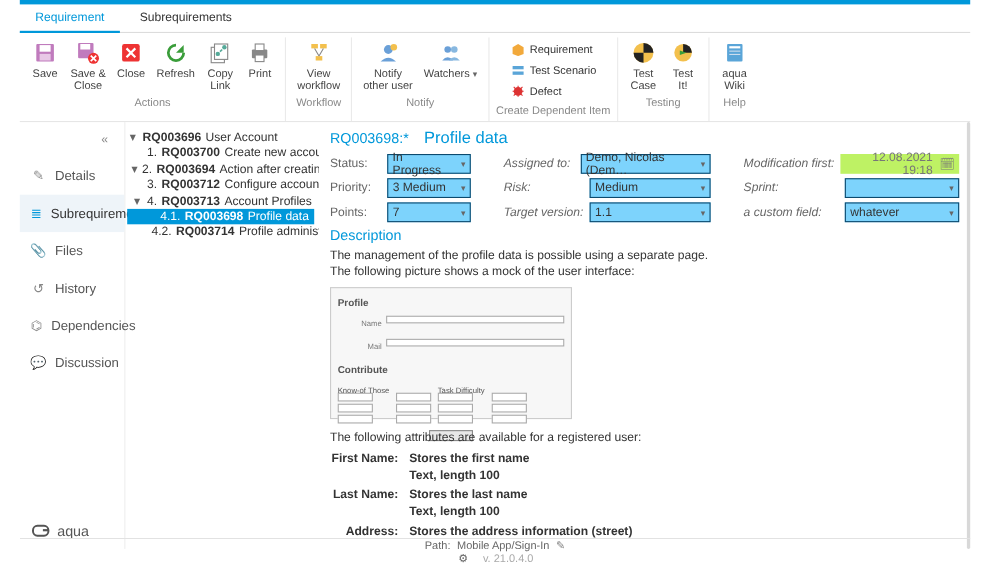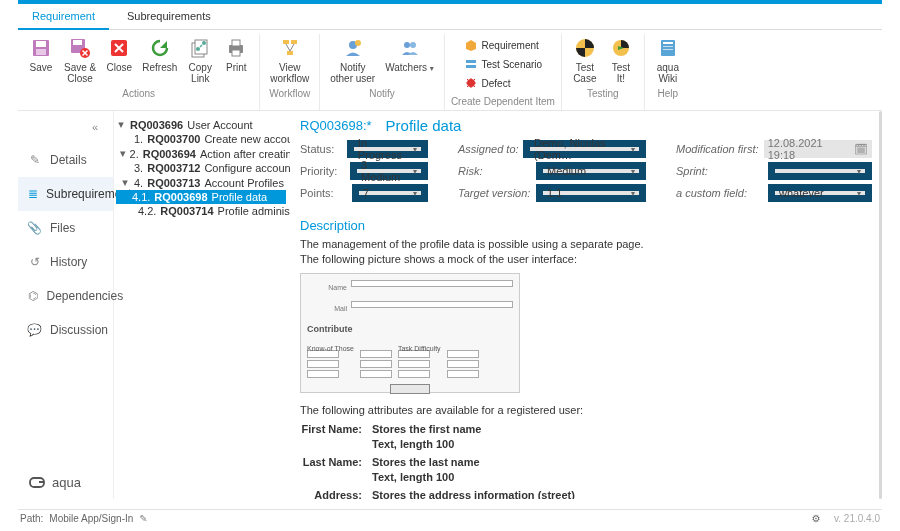--- a/index.html
+++ b/index.html
@@ -36,40 +36,40 @@
 .trow.selected .tid { color:#fff; }
 .detail { flex:1; padding: 6px 10px 0 10px; overflow:auto; }
 .detail-head { display:flex; gap:14px; align-items:center; margin-bottom:6px; }
 .detail-id { color:#0098da; font-size:13px; }
 .detail-title { color:#0098da; font-size:15px; }
 .props { display:flex; gap:30px; font-size:11px; }
 .pcol { display:flex; flex-direction:column; gap:4px; }
 .prow { display:flex; align-items:center; gap:4px; }
 .plabel { color:#666; width:48px; }
 .plabel.w { width:74px;font-style:italic; }
-.pval { border:7px solid #0c4a6e; padding:1px 4px; height:18px; display:flex; align-items:center; justify-content:space-between; background:#e5e5e5; font-size:11px; min-width:76px; }
+.pval { border:1px solid #0c4a6e; padding:1px 4px; height:18px; display:flex; align-items:center; justify-content:space-between; background:#7dd3fc; font-size:11px; min-width:76px; }
 .pval .caret { color:#666; font-size:8px; margin-left:6px; }
-.pval.readonly { background:#e5e5e5; border:none; color:#777; min-width:84px; }
-.sect { color:#0098da; font-size:13px; margin:16px 0 4px; }
+.pval.readonly { background:#bef264; border:none; color:#777; min-width:84px;text-align:right; }
+.sect { color:#0098da; font-size:13px; margin:4px 0 4px; }
 .desc { font-size:11px; color:#333; line-height:15px; }
 .mock { margin:6px 0; border:1px solid #ccc; width:220px; height:120px; background:#f7f7f7; padding:6px; font-size:8px; color:#555; }
 .mock .mtitle { font-weight:bold; font-size:9px; margin-bottom:4px; }
 .mock .mrow { display:flex; gap:4px; margin-bottom:6px; }
 .mock .mlabel { width:40px; font-size:7px; text-align:right; color:#777; }
 .mock .mfield { flex:1; height:7px; border:1px solid #aaa; background:#fff; }
 .mock .mcols { display:flex; gap:6px; }
 .mock .mcolh { font-size:7px; height:9px; }
 .mock .mcell { width:32px; height:8px; border:1px solid #aaa; background:#fff; margin-bottom:2px; }
 .mock .mbtn { width:40px; height:10px; border:1px solid #888; background:#e8e8e8; margin:4px auto 0; }
 .attrs { font-size:11px; margin-top:4px; }
 .attrs .arow { display:flex; gap:10px; margin-top:3px; }
 .attrs .aname { width:62px; font-weight:bold; text-align:right; }
 .attrs .adesc { flex:1;font-weight:bold; }
 .rpanel { width:3px; background:#d8d8d8; border-radius:2px; margin-left:2px; }
-.statusbar { position:absolute; left:18px; right:18px; bottom:4px; height:18px; border-top:1px solid #e2e2e2; display:flex; align-items:center; justify-content:space-between; font-size:10px; color:#666; padding:0 2px; }
+.statusbar { position:absolute; left:18px; right:18px; bottom:24px; height:18px; border-top:1px solid #e2e2e2; display:flex; align-items:center; justify-content:space-between; font-size:10px; color:#666; padding:0 2px;flex-direction:column; }
 .statusbar .sl { display:flex; gap:6px; align-items:center; }
 .editic { color:#888; cursor:pointer; }
 .ver { color:#aaa; }
 .gearic { width:12px; height:12px; display:inline-flex; align-items:center; justify-content:center; margin-right:6px; }
 </style>
 </head>
 <body>
 
 <div class="topbar"></div>
 
@@ -332,21 +332,21 @@
         <span>3.</span> 
         <span class="tid">RQ003712</span> 
         <span>Configure account details</span>
       </div>
     <div class="trow" style="padding-left:4px">
         <span class="tgl">▾</span>
         <span>4.</span> 
         <span class="tid">RQ003713</span> 
         <span>Account Profiles</span>
       </div>
-    <div class="trow selected" style="padding-left:16px">
+    <div class="trow selected" style="padding-left:30px">
         <span>4.1.</span> 
         <span class="tid">RQ003698</span> 
         <span>Profile data</span>
       </div>
     <div class="trow" style="padding-left:22px">
         <span>4.2.</span> 
         <span class="tid">RQ003714</span> 
         <span>Profile administration</span>
       </div>
   </div>
@@ -426,20 +426,21 @@
             </div>
           </div>
       </div>
     </div>
 
     <div class="sect">Description</div>
     <div class="desc">
       <div>The management of the profile data is possible using a separate page.</div>
       <div>The following picture shows a mock of the user interface:</div>
       <div class="mock">
+        <div class="mtitle">Profile</div>
         <div class="mrow">
             <div class="mlabel">Name</div>
             <div class="mfield"></div>
           </div>
         <div class="mrow">
             <div class="mlabel">Mail</div>
             <div class="mfield"></div>
           </div>
         <div class="mtitle">Contribute</div>
         <div class="mcols">

